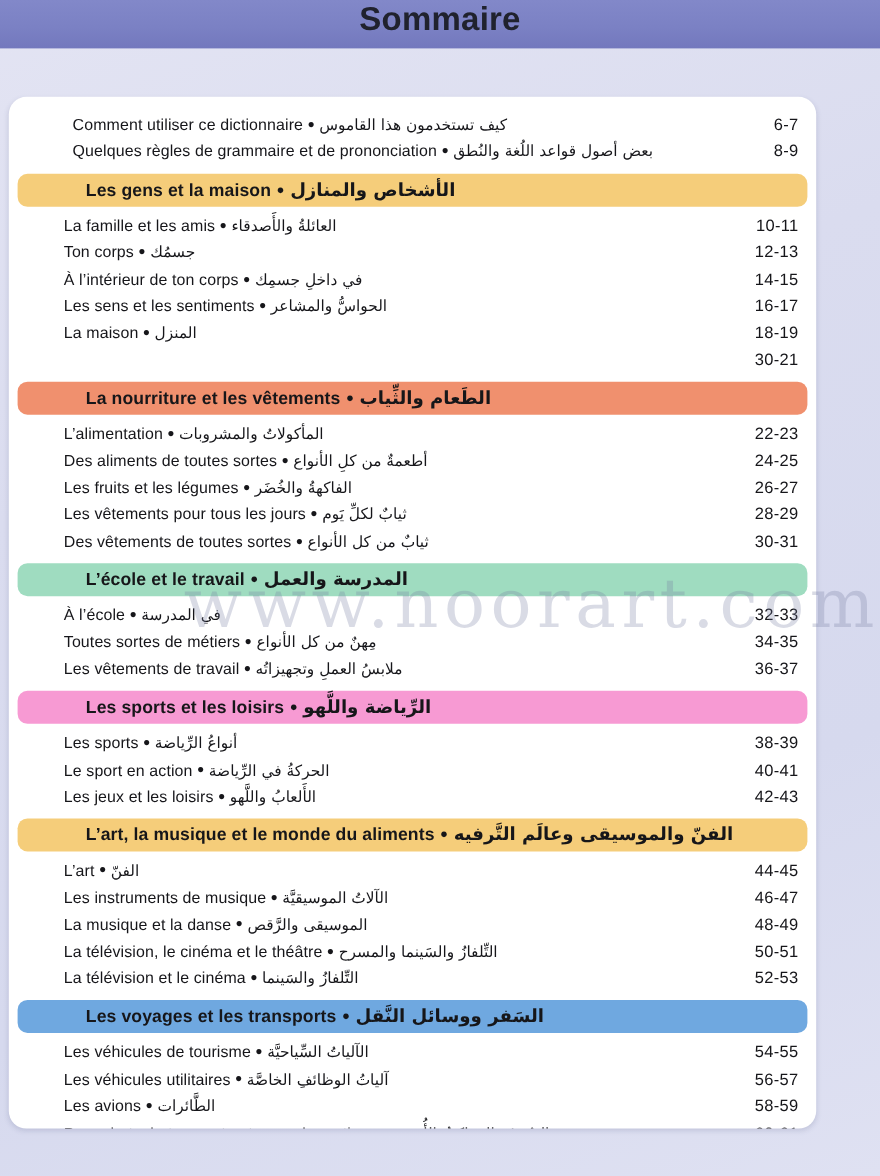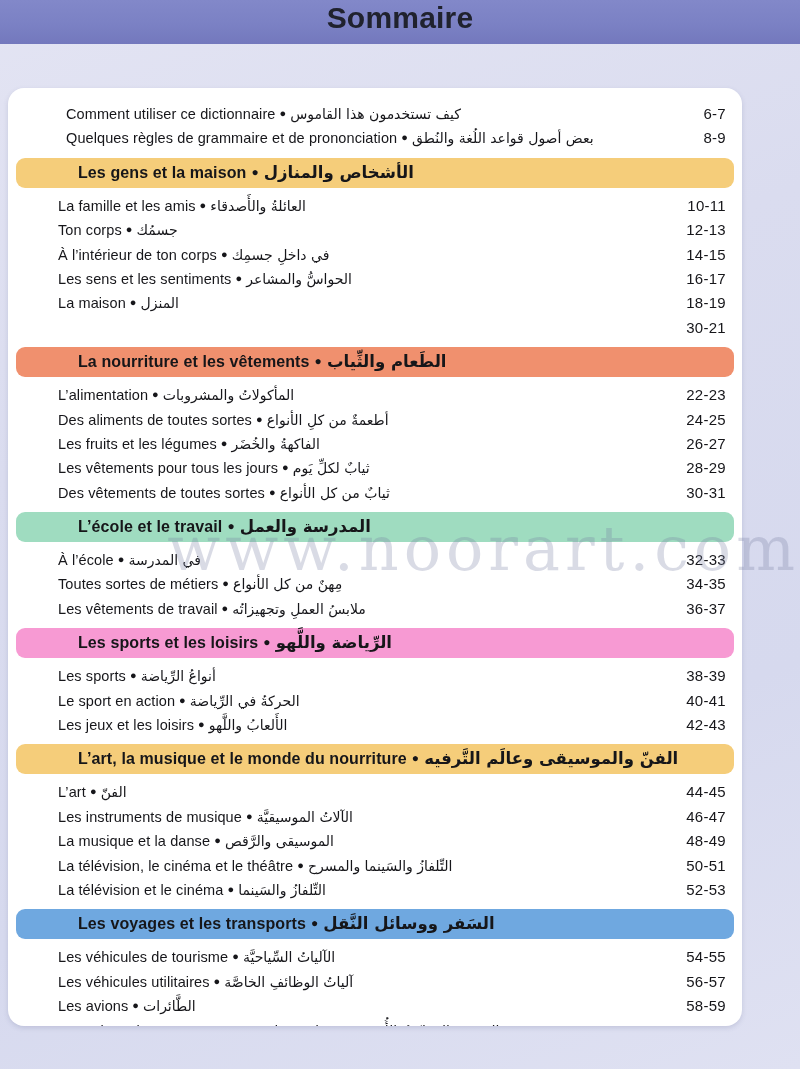--- a/index.html
+++ b/index.html
@@ -241,21 +241,21 @@
             <div class="titles"><span class="fr">Le sport en action</span><span class="sep">●</span><span class="ar">الحركةُ في الرِّياضة</span></div>
             <div class="pages">40-41</div>
           </div>
           <div class="entry">
             <div class="titles"><span class="fr">Les jeux et les loisirs</span><span class="sep">●</span><span class="ar">الأَلعابُ واللَّهو</span></div>
             <div class="pages">42-43</div>
           </div>
         </div>
         <div class="group">
           <div class="section-bar" style="background: rgb(245, 205, 122);">
-            <div class="bar-text"><span class="fr">L’art, la musique et le monde du nourriture</span><span class="sep">●</span><span class="ar">الفنّ والموسيقى وعالَم التَّرفيه</span></div>
+            <div class="bar-text"><span class="fr">L’art, la musique et le monde du aliments</span><span class="sep">●</span><span class="ar">الفنّ والموسيقى وعالَم التَّرفيه</span></div>
           </div>
           <div class="entry">
             <div class="titles"><span class="fr">L’art</span><span class="sep">●</span><span class="ar">الفنّ</span></div>
             <div class="pages">44-45</div>
           </div>
           <div class="entry">
             <div class="titles"><span class="fr">Les instruments de musique</span><span class="sep">●</span><span class="ar">الآلاتُ الموسيقيَّة</span></div>
             <div class="pages">46-47</div>
           </div>
           <div class="entry">

